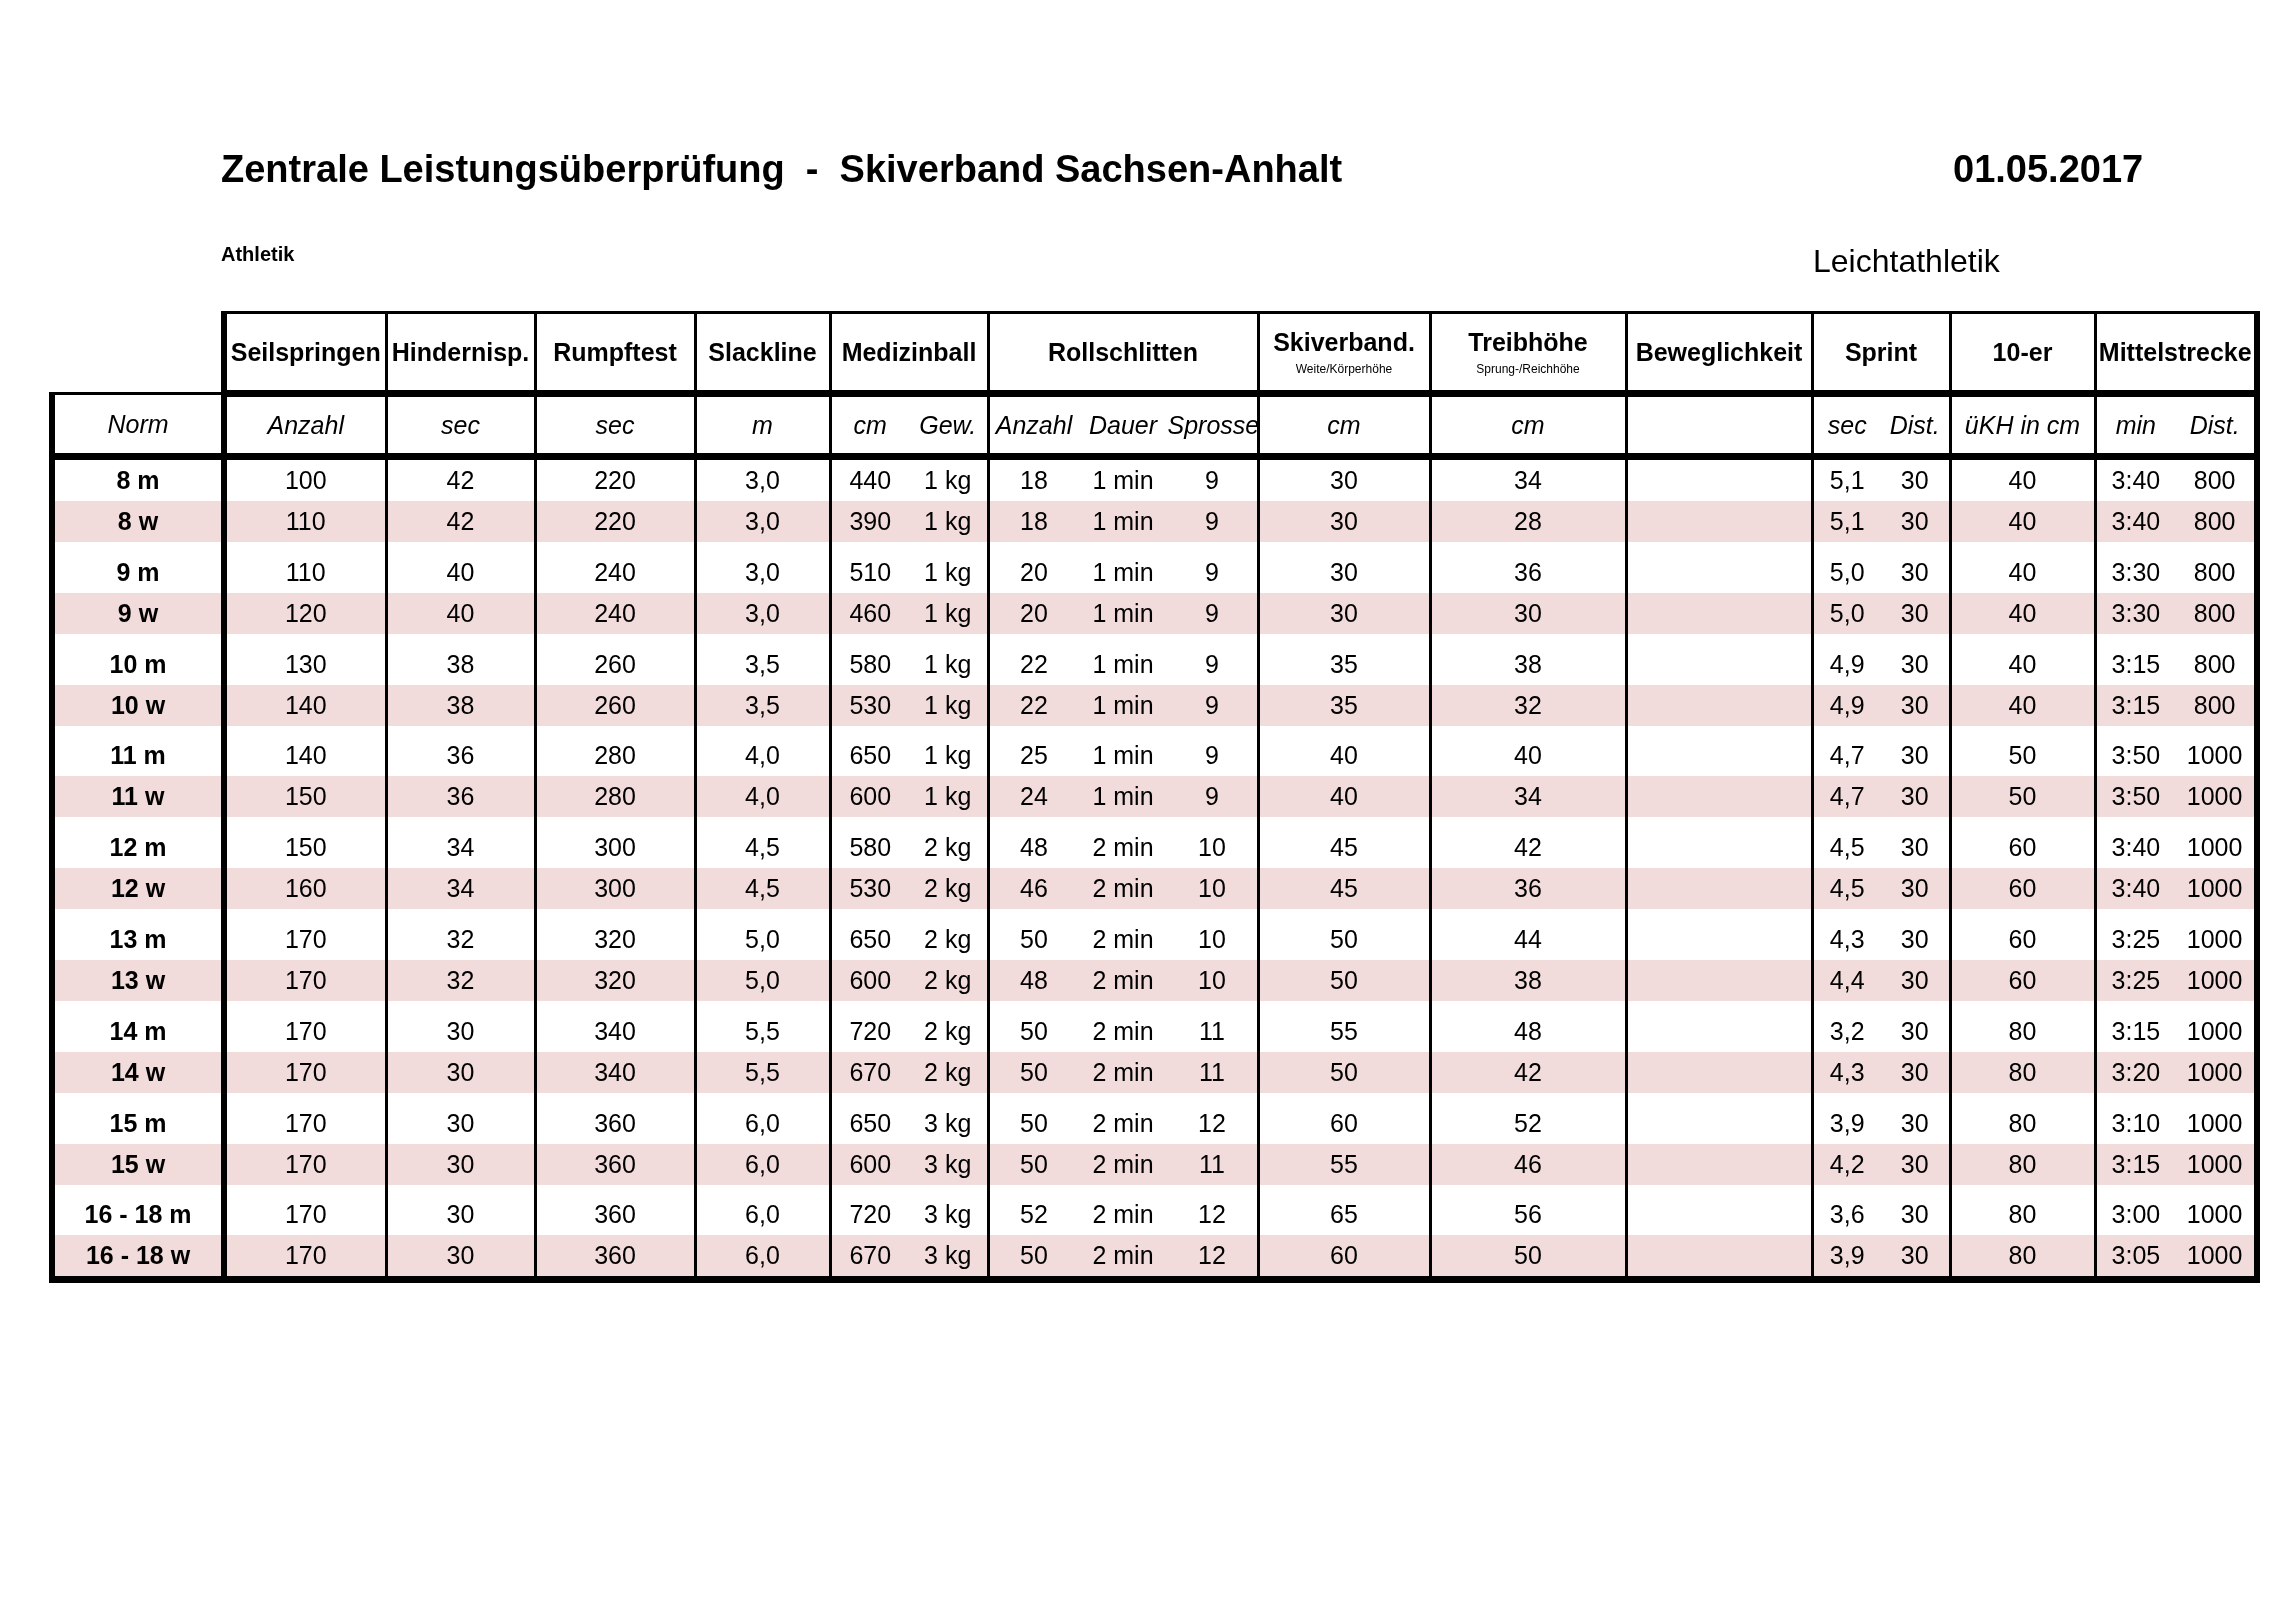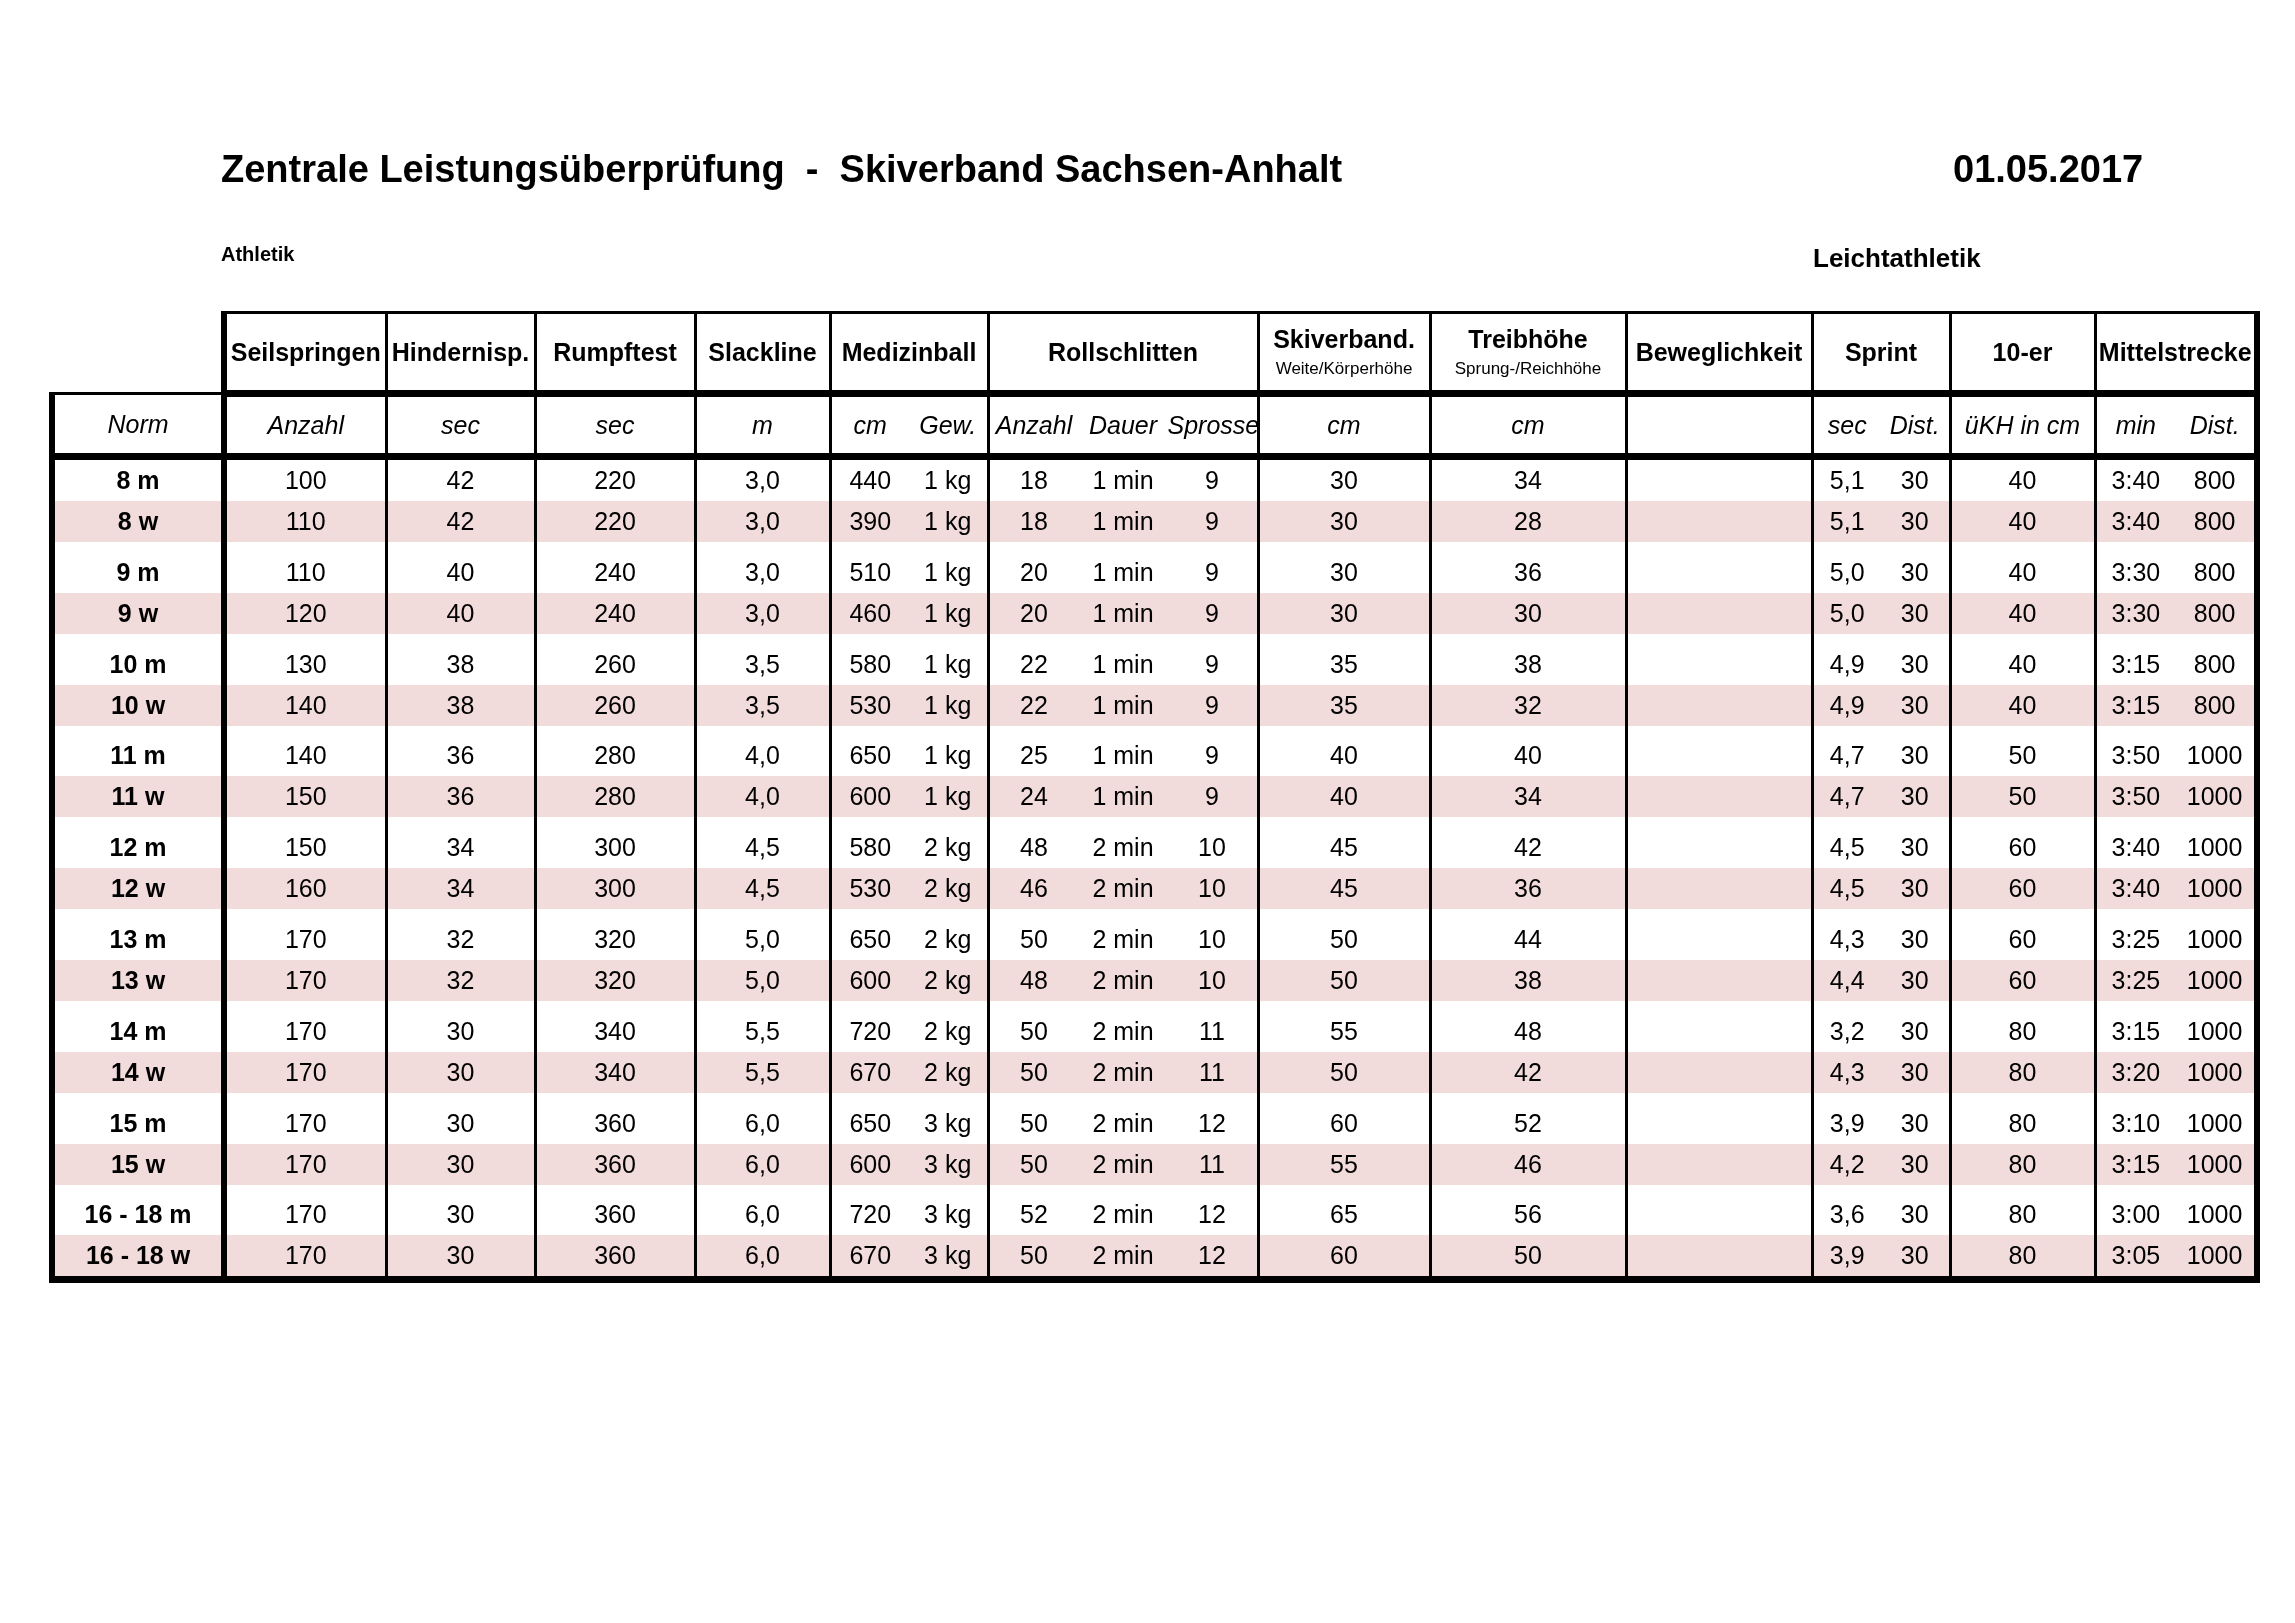--- a/index.html
+++ b/index.html
@@ -1,33 +1,33 @@
 <!DOCTYPE html>
 <html style="--hl: #f2dcdb;font-size:10.5px"><head>
 <meta charset="utf-8">
 <style>
   html,body{margin:0;padding:0;background:#fff;}
   body{position:relative;width:2295px;height:1623px;font-family:"Liberation Sans",sans-serif;color:#000;overflow:hidden;}
   .abs{position:absolute;}
   #title{left:221px;top:148px;font-size:38px;font-weight:700;white-space:pre;text-align:right;}
   #date{left:1953px;top:148px;font-size:38px;font-weight:700;}
   #sub-l{left:221px;top:243px;font-size:20px;font-weight:700;}
-  #sub-r{left:1813px;top:243px;font-size:26px;font-weight:700;text-align:center;}
+  #sub-r{left:1813px;top:243px;font-size:32px;font-weight:400;text-align:center;}
 
   table{position:absolute;left:49px;top:311px;border-collapse:collapse;table-layout:fixed;width:2205px;}
   td{border:3.9px solid #000;text-align:center;vertical-align:middle;padding:0;font-size:25px;white-space:nowrap;overflow:visible;background:#fff;}
   .ghost{border:none;background:#fff;}
   .edge-l{border-left-width:6.5px;}
   .main-l{border-left-width:6.5px;}
   .edge-r{border-right-width:6.5px;}
   .boxtop{border-top-width:7.2px;}
 
   tr.r-group td{border-top-width:6.5px;border-bottom-width:4.6px;font-size:21.6px;height:42px;font-weight:400;}
   tr.r-colhead td{border-bottom-width:7.2px;height:76px;font-weight:700;font-size:25px;}
-  .ch-sub{font-weight:400;font-size:17px;margin-top:5px;}
+  .ch-sub{font-weight:400;font-size:12px;margin-top:5px;}
   .ch-sub:empty{display:none;}
   tr.r-np td{border-bottom-style:none;height:39px;font-size:23.6px;}
   tr.r-diff td{border-top-style:none;border-bottom-width:7.2px;height:39px;font-size:21.6px;}
   tr.r-diff td.rowhead{font-size:23.6px;}
   tr.r-units td{border-bottom-width:7.2px;height:56px;font-style:italic;font-size:25px;}
   tr.row td{border-top-style:none;border-bottom-style:none;height:41px;}
   tr.spacer td{border-top-style:none;border-bottom-style:none;height:9.8px;}
   tr.r-last td{border-bottom-style:solid;border-bottom-width:7.2px;}
   tr.hl td{background:var(--hl,#f2dcdb);}
   .rowlabel{font-weight:700;}

